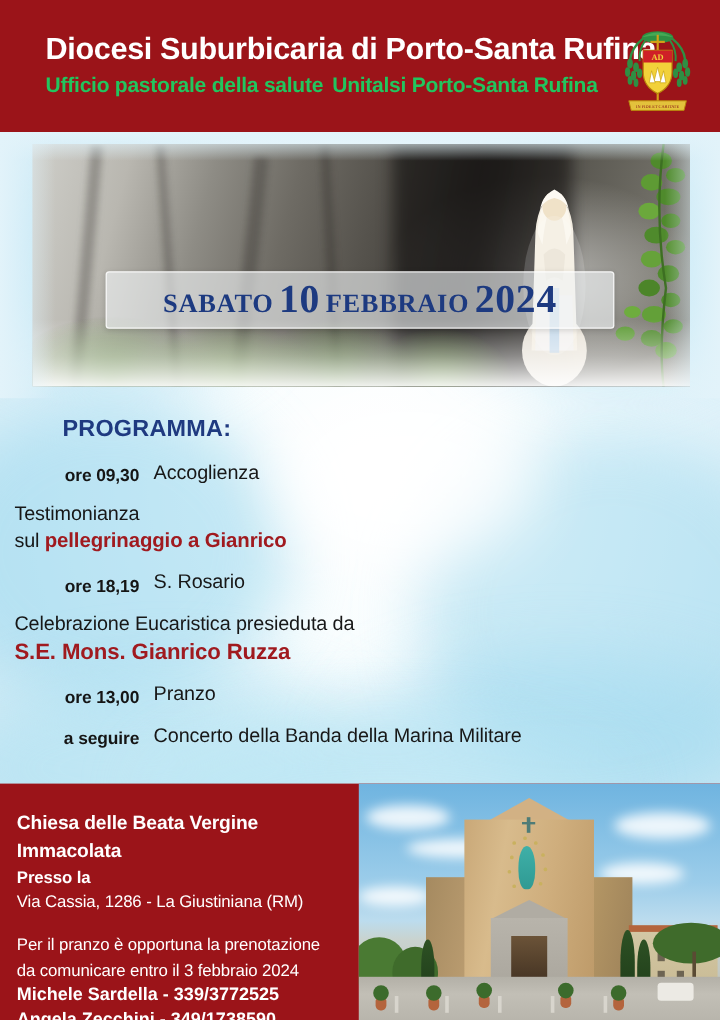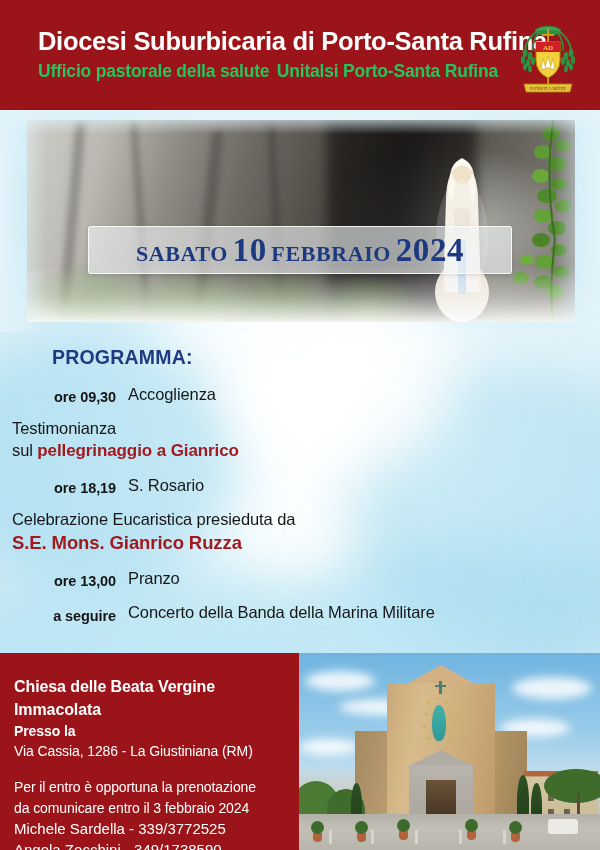--- a/index.html
+++ b/index.html
@@ -146,21 +146,21 @@
   
   .footer {
     position:absolute; left:0; top:653px; width:600px; height:197px;
     background:#9b1419; z-index:6; overflow:hidden;
   }
   .footer-text { position:absolute; left:14px; top:22px; width:285px; color:#fff; }
   .ft-line { font-size:14px; line-height:1.44; letter-spacing:-0.1px; }
   .ft-line.b { font-weight:bold; }
   .ft-line.big { font-size:16px; font-weight:bold; }
   .ft-gap { height:16px; }
-  .ft-contact { font-size:15px; font-weight:normal; line-height:1.42; }
+  .ft-contact { font-size:15px; font-weight:bold; line-height:1.42; }
 
   
   .church-photo {
     position:absolute; left:299px; top:0; width:301px; height:197px;
     overflow:hidden;
     background:linear-gradient(to bottom,#6fb4e0 0%,#9ccdea 42%,#bcdcee 58%,#c9d3cf 66%,#b9b7ae 100%);
   }
   .sky-cloud { position:absolute; background:rgba(255,255,255,.85); border-radius:50%; filter:blur(5px); }
   .church-body {
     position:absolute; left:88px; top:30px; width:108px; height:148px;
@@ -391,21 +391,21 @@
         </div>
       </div>
   </div>
 
   <div class="footer">
     <div class="footer-text">
       <div class="ft-line big">Chiesa delle Beata Vergine Immacolata</div>
       <div class="ft-line b">Presso la</div>
       <div class="ft-line">Via Cassia, 1286 - La Giustiniana (RM)</div>
       <div class="ft-gap"></div>
-      <div class="ft-line">Per il entro è opportuna la prenotazione</div>
+      <div class="ft-line">Per il pranzo è opportuna la prenotazione</div>
       <div class="ft-line">da comunicare entro il 3 febbraio 2024</div>
       <div class="ft-contact">Michele Sardella - 339/3772525</div>
       <div class="ft-contact">Angela Zecchini - 349/1738590</div>
     </div>
 
     <div class="church-photo">
       <div class="sky-cloud" style="left:6px;  top:18px; width:70px; height:20px;"></div>
       <div class="sky-cloud" style="left:40px; top:46px; width:90px; height:16px;"></div>
       <div class="sky-cloud" style="right:8px; top:24px; width:80px; height:22px;"></div>
       <div class="sky-cloud" style="right:30px;top:66px; width:70px; height:18px;"></div>

